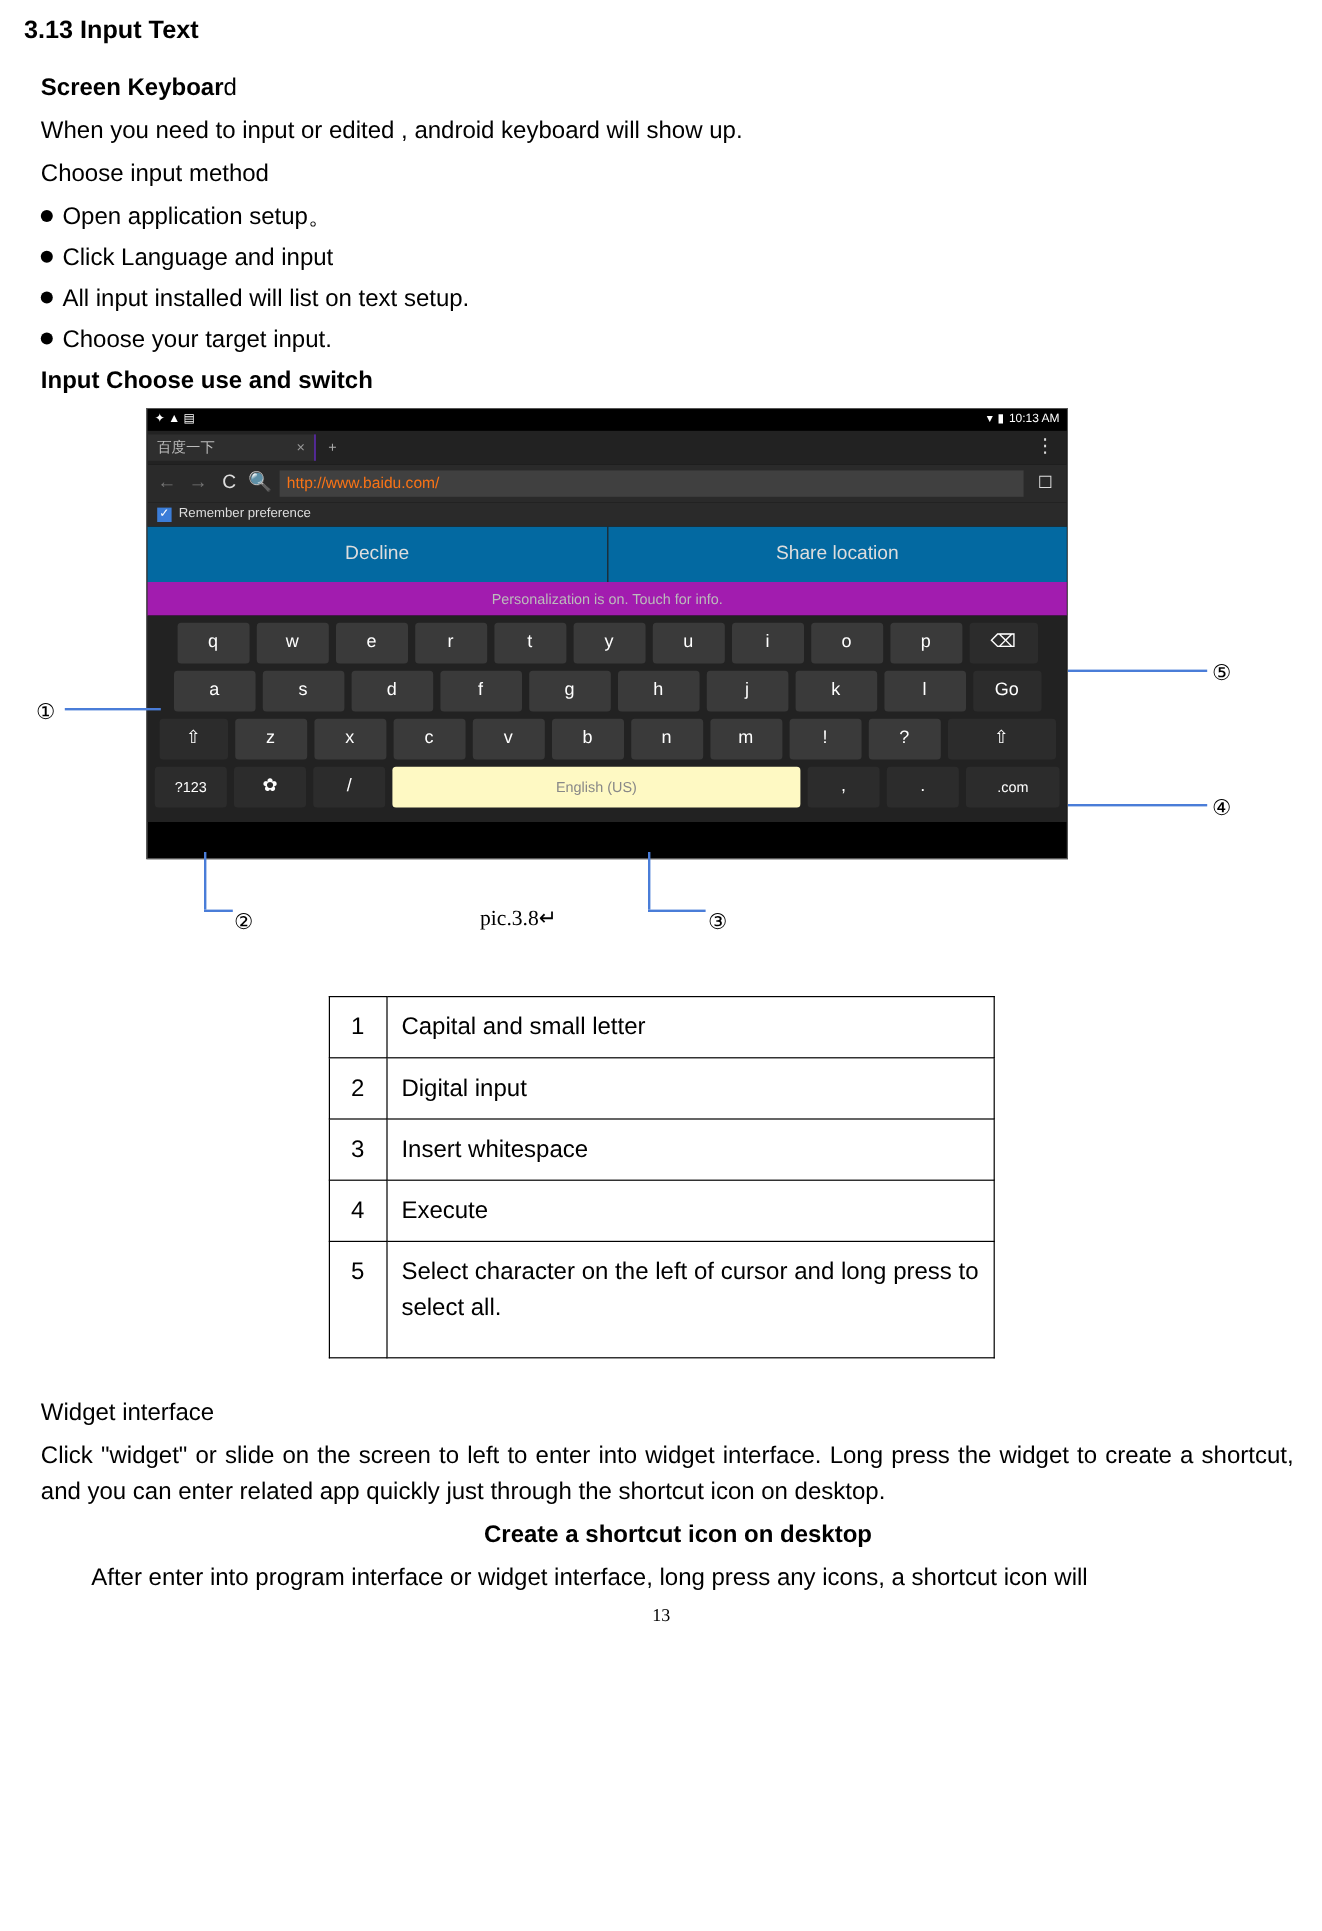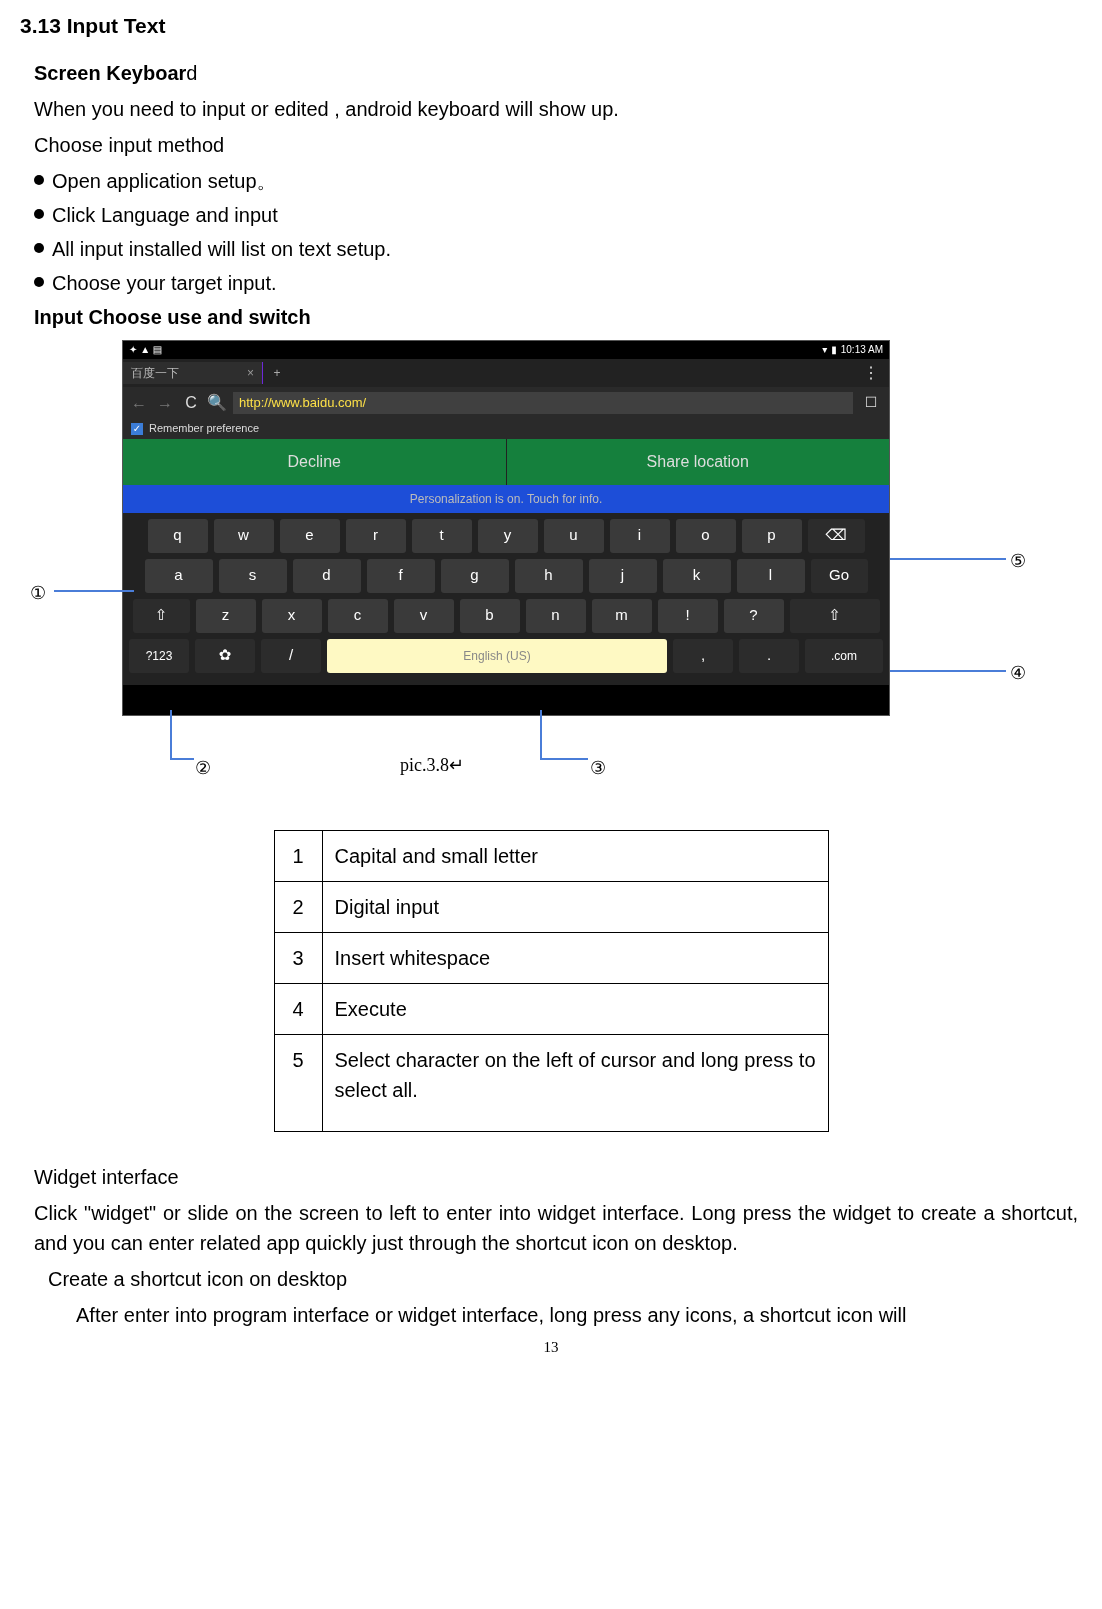--- a/index.html
+++ b/index.html
@@ -139,21 +139,21 @@
       color: #777;
       font-size: 16px;
     }
     .urlbar .url {
       flex: 1;
       background: #404040;
       height: 22px;
       display: flex;
       align-items: center;
       padding: 0 6px;
-      color: #fde047;
+      color: #f97316;
       font-size: 13px;
     }
     .urlbar .bookmark {
       width: 24px;
       color: #ddd;
       text-align: center;
     }
     .locbar {
       height: 20px;
       background: #333;
@@ -176,36 +176,36 @@
       height: 12px;
       background: #3b7dd8;
       display: inline-flex;
       align-items: center;
       justify-content: center;
       color: #fff;
       font-size: 10px;
     }
     .choicebar {
       height: 46px;
-      background: #15803d;
+      background: #0369a1;
       display: flex;
     }
     .choicebar .choice {
       flex: 1;
       color: #ddd;
       font-size: 16px;
       display: flex;
       align-items: center;
       justify-content: center;
       border-right: 1px solid #222;
     }
     .choicebar .choice:last-child { border-right: none; }
     .personalize {
       height: 28px;
-      background: #1d4ed8;
+      background: #a21caf;
       color: #bbb;
       font-size: 12px;
       display: flex;
       align-items: center;
       justify-content: center;
     }
     .keyboard {
       background: #222;
       padding: 6px 6px 6px 6px;
     }
@@ -278,23 +278,24 @@
       padding-left: 14px;
       padding-right: 4px;
       margin-bottom: 6px;
     }
     .indent-more {
       padding-left: 56px;
       text-align: justify;
       margin-bottom: 6px;
     }
     .bold-indent {
-      font-weight: normal;
+      font-weight: bold;
       padding-left: 28px;
       margin-bottom: 6px;
+      text-align: center;
     }
     .page-num {
       text-align: center;
       font-family: "Times New Roman", serif;
       font-size: 15px;
       margin-top: 6px;
     }
   </style>
 </head>
 <body>

